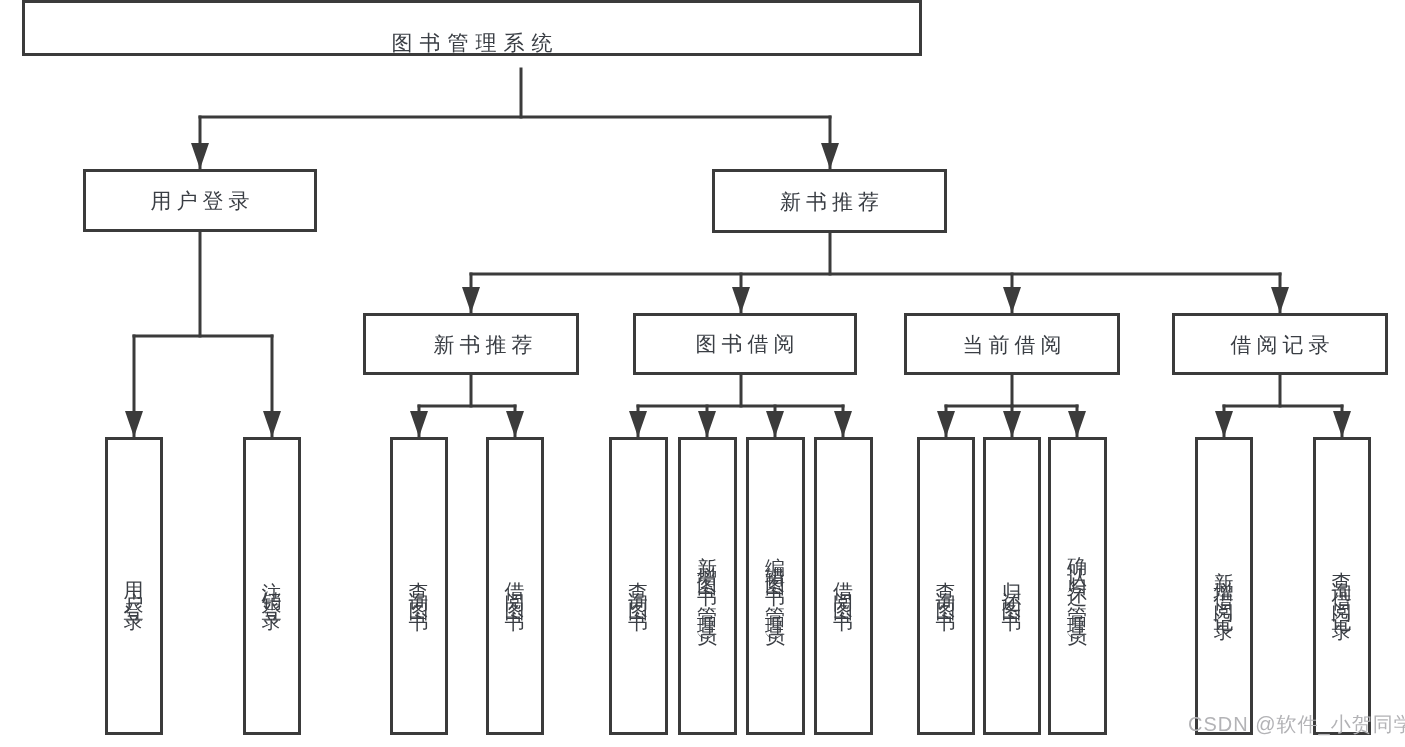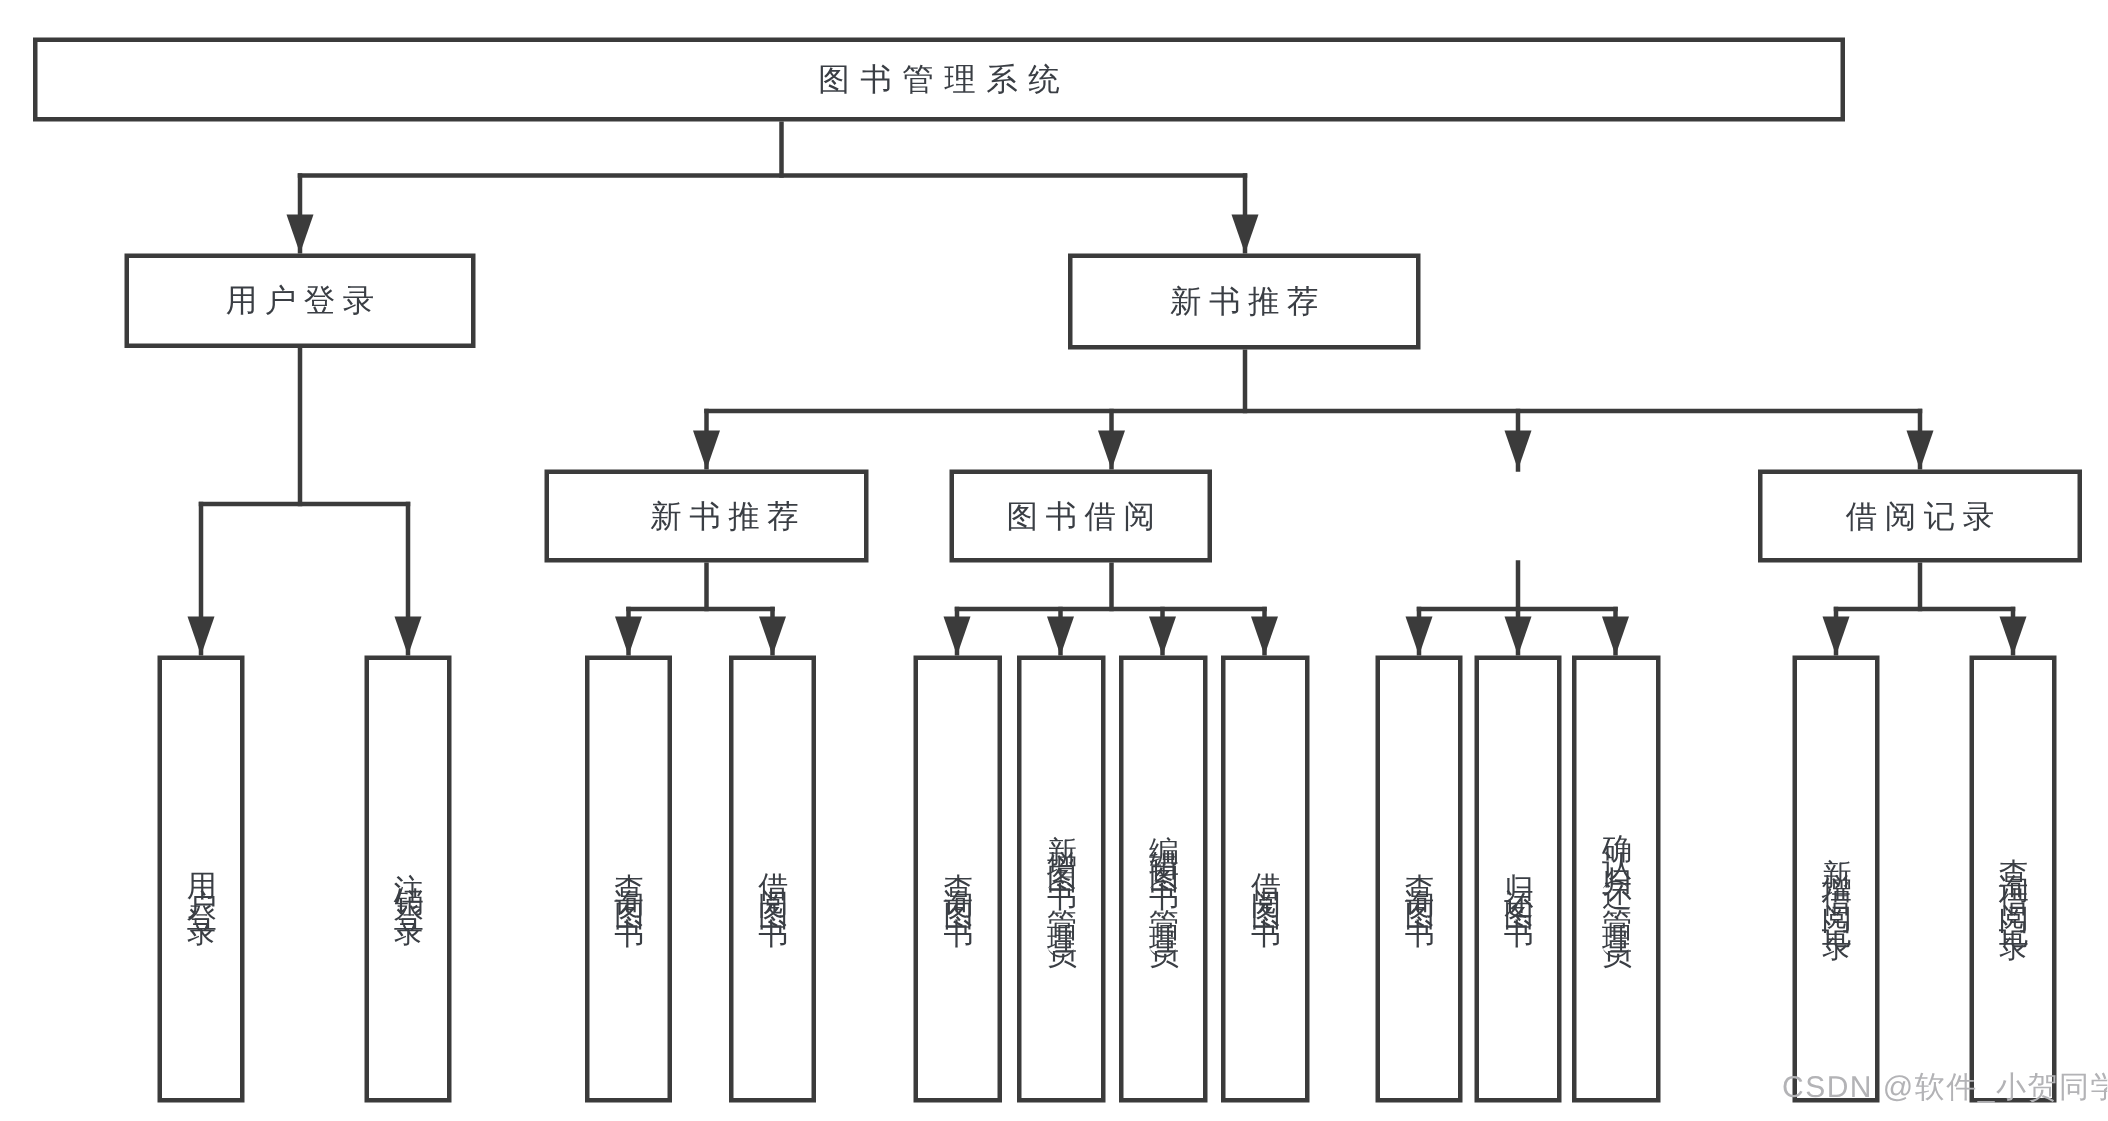--- a/index.html
+++ b/index.html
@@ -110,36 +110,39 @@
       <polygon points="698,411 716,411 707,437" fill="#3b3b3b"></polygon>
       <polygon points="766,411 784,411 775,437" fill="#3b3b3b"></polygon>
       <polygon points="834,411 852,411 843,437" fill="#3b3b3b"></polygon>
       <polygon points="937,411 955,411 946,437" fill="#3b3b3b"></polygon>
       <polygon points="1003,411 1021,411 1012,437" fill="#3b3b3b"></polygon>
       <polygon points="1068,411 1086,411 1077,437" fill="#3b3b3b"></polygon>
       <polygon points="1215,411 1233,411 1224,437" fill="#3b3b3b"></polygon>
       <polygon points="1333,411 1351,411 1342,437" fill="#3b3b3b"></polygon>
     </svg>
 
-  <div class="box h root" style="left:22px; top:25px; width:1208px; height:56px;">
+  <div class="box h root" style="left:22px; top:0; width:900px; height:56px;align-items:flex-end;">
     <span class="lbl">图书管理系统</span>
   </div>
 
   <div class="box h" style="left:83px; top:169px; width:234px; height:63px;">
     <span class="lbl">用户登录</span>
   </div>
   <div class="box h" style="left:712px; top:169px; width:235px; height:64px;">
     <span class="lbl">新书推荐</span>
   </div>
 
   <div class="box h" style="left:363px; top:313px; width:216px; height:62px;padding-left:24px;">
     <span class="lbl">新书推荐</span>
   </div>
-  <div class="box h" style="left:633px; top:313px; width:175px; height:62px;font-family:Liberation Serif, serif;">
+  <div class="box h" style="left:633px; top:313px; width:224px; height:62px;font-family:Liberation Serif, serif;">
     <span class="lbl">图书借阅</span>
+  </div>
+  <div class="box h" style="left:904px; top:313px; width:216px; height:62px;">
+    <span class="lbl">当前借阅</span>
   </div>
   <div class="box h" style="left:1172px; top:313px; width:216px; height:62px;">
     <span class="lbl">借阅记录</span>
   </div>
 
   <div class="box v" style="left:105px; top:437px; width:58px; height:298px;">
     <span class="lbl">用户登录</span>
   </div>
   <div class="box v" style="left:243px; top:437px; width:58px; height:298px;">
     <span class="lbl">注销登录</span>

